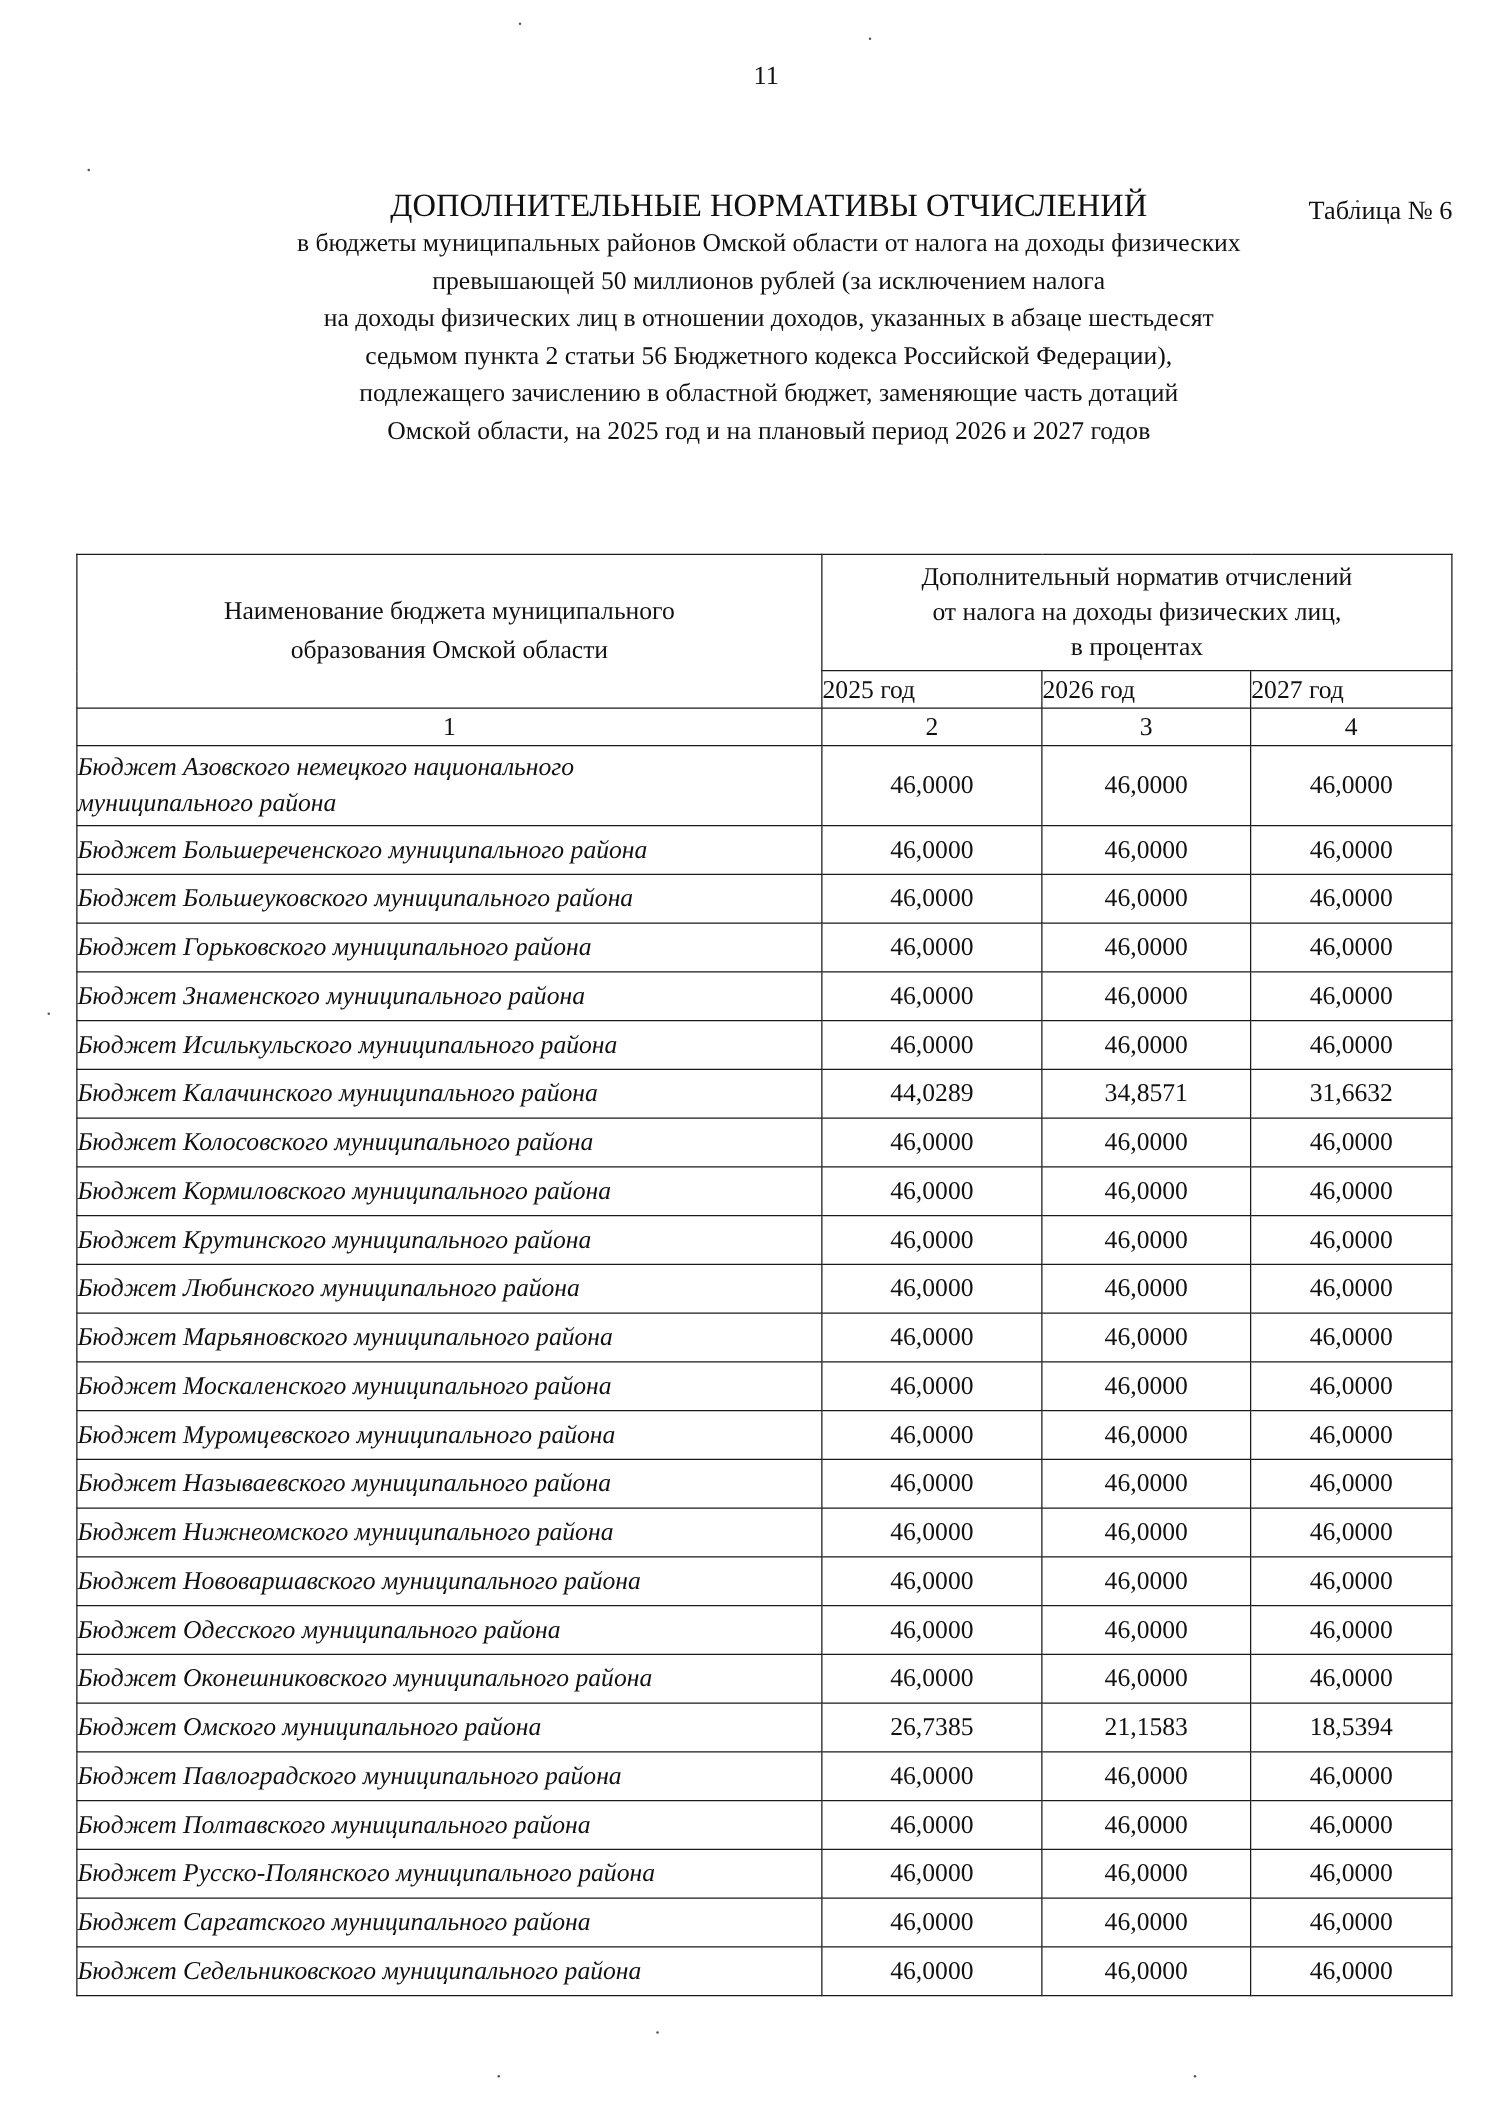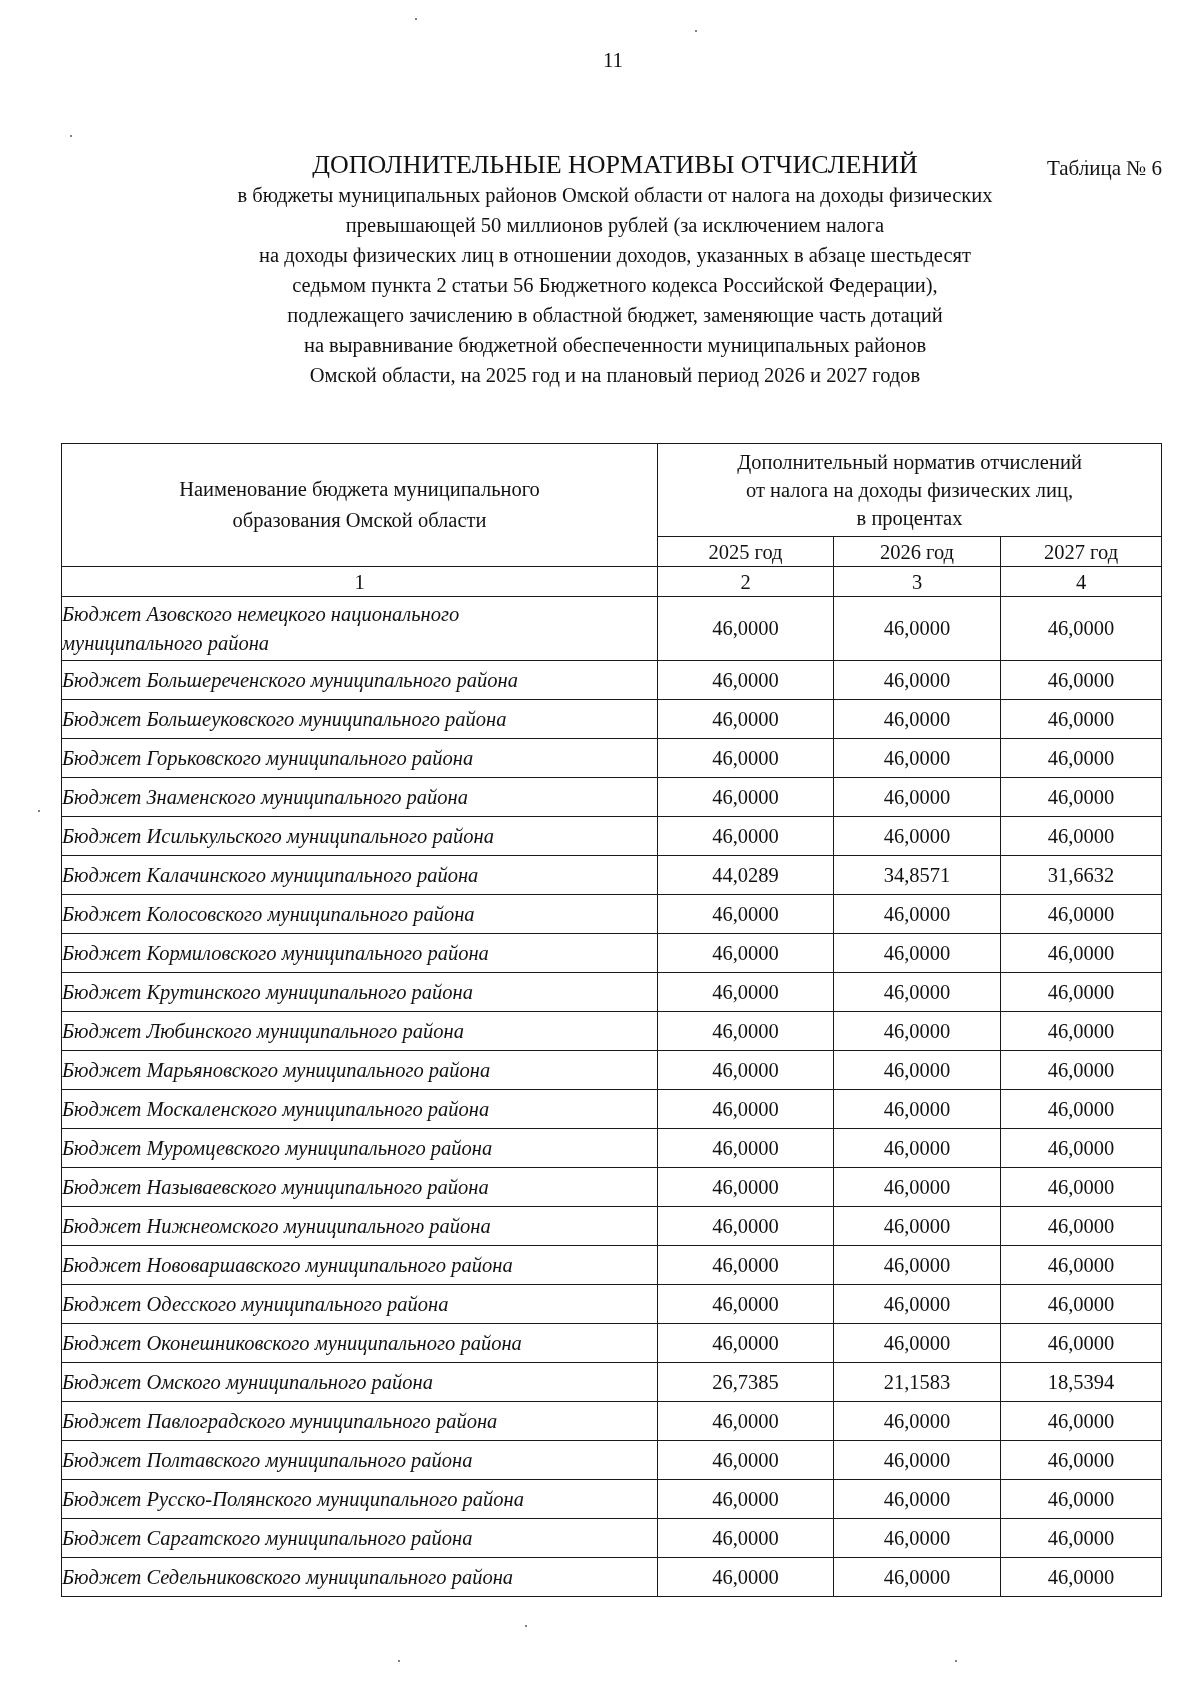--- a/index.html
+++ b/index.html
@@ -30,42 +30,41 @@
     }
     table.norms td, table.norms th {
       border: 1.6px solid #1a1a1a; padding: 0; font-weight: normal;
     }
     col.c1 { width: 596px; }
     col.c2 { width: 176px; }
     col.c3 { width: 167px; }
     col.c4 { width: 161px; }
     .hdr-name { text-align: center; vertical-align: middle; line-height: 31px; }
     .hdr-group { height: 92px; text-align: center; line-height: 28px; vertical-align: middle; }
-    .hdr-year { height: 29px; text-align: center; line-height: 28px; }
+    .hdr-year { height: 29px; text-align: left; line-height: 28px; }
     .hdr-num { height: 29px; text-align: center; line-height: 28px; }
     td.name { text-align: left; padding-left: 3px; line-height: 29px; vertical-align: middle; font-style: italic; }
     td.val { text-align: center; vertical-align: middle; }
     tr.row-double td { height: 63px; }
     tr.row-single td { height: 38px; }
     .speck { position: absolute; width: 2px; height: 2px; background: #555; border-radius: 1px; }
   </style>
 </head>
 <body>
 
 <div class="page-number">11</div>
 <div class="table-label">Таблица № 6</div>
 
 <div class="title-block">
   <span class="sub title">ДОПОЛНИТЕЛЬНЫЕ НОРМАТИВЫ ОТЧИСЛЕНИЙ</span>
   <span class="sub">в бюджеты муниципальных районов  Омской  области  от  налога на доходы физических</span>
   <span class="sub">превышающей  50  миллионов  рублей (за  исключением  налога</span>
   <span class="sub">на доходы физических лиц в отношении доходов, указанных в абзаце шестьдесят</span>
   <span class="sub">седьмом  пункта 2  статьи  56 Бюджетного  кодекса  Российской  Федерации),</span>
   <span class="sub">подлежащего  зачислению в областной бюджет, заменяющие  часть дотаций</span>
-  <span class="sub">на  выравнивание  бюджетной  обеспеченности  муниципальных  районов</span>
   <span class="sub">Омской области, на 2025 год и на плановый период 2026 и 2027 годов</span>
 </div>
 
 <table class="norms">
   <colgroup>
     <col class="c1">
       <col class="c2">
       <col class="c3">
       <col class="c4">
   </colgroup>

